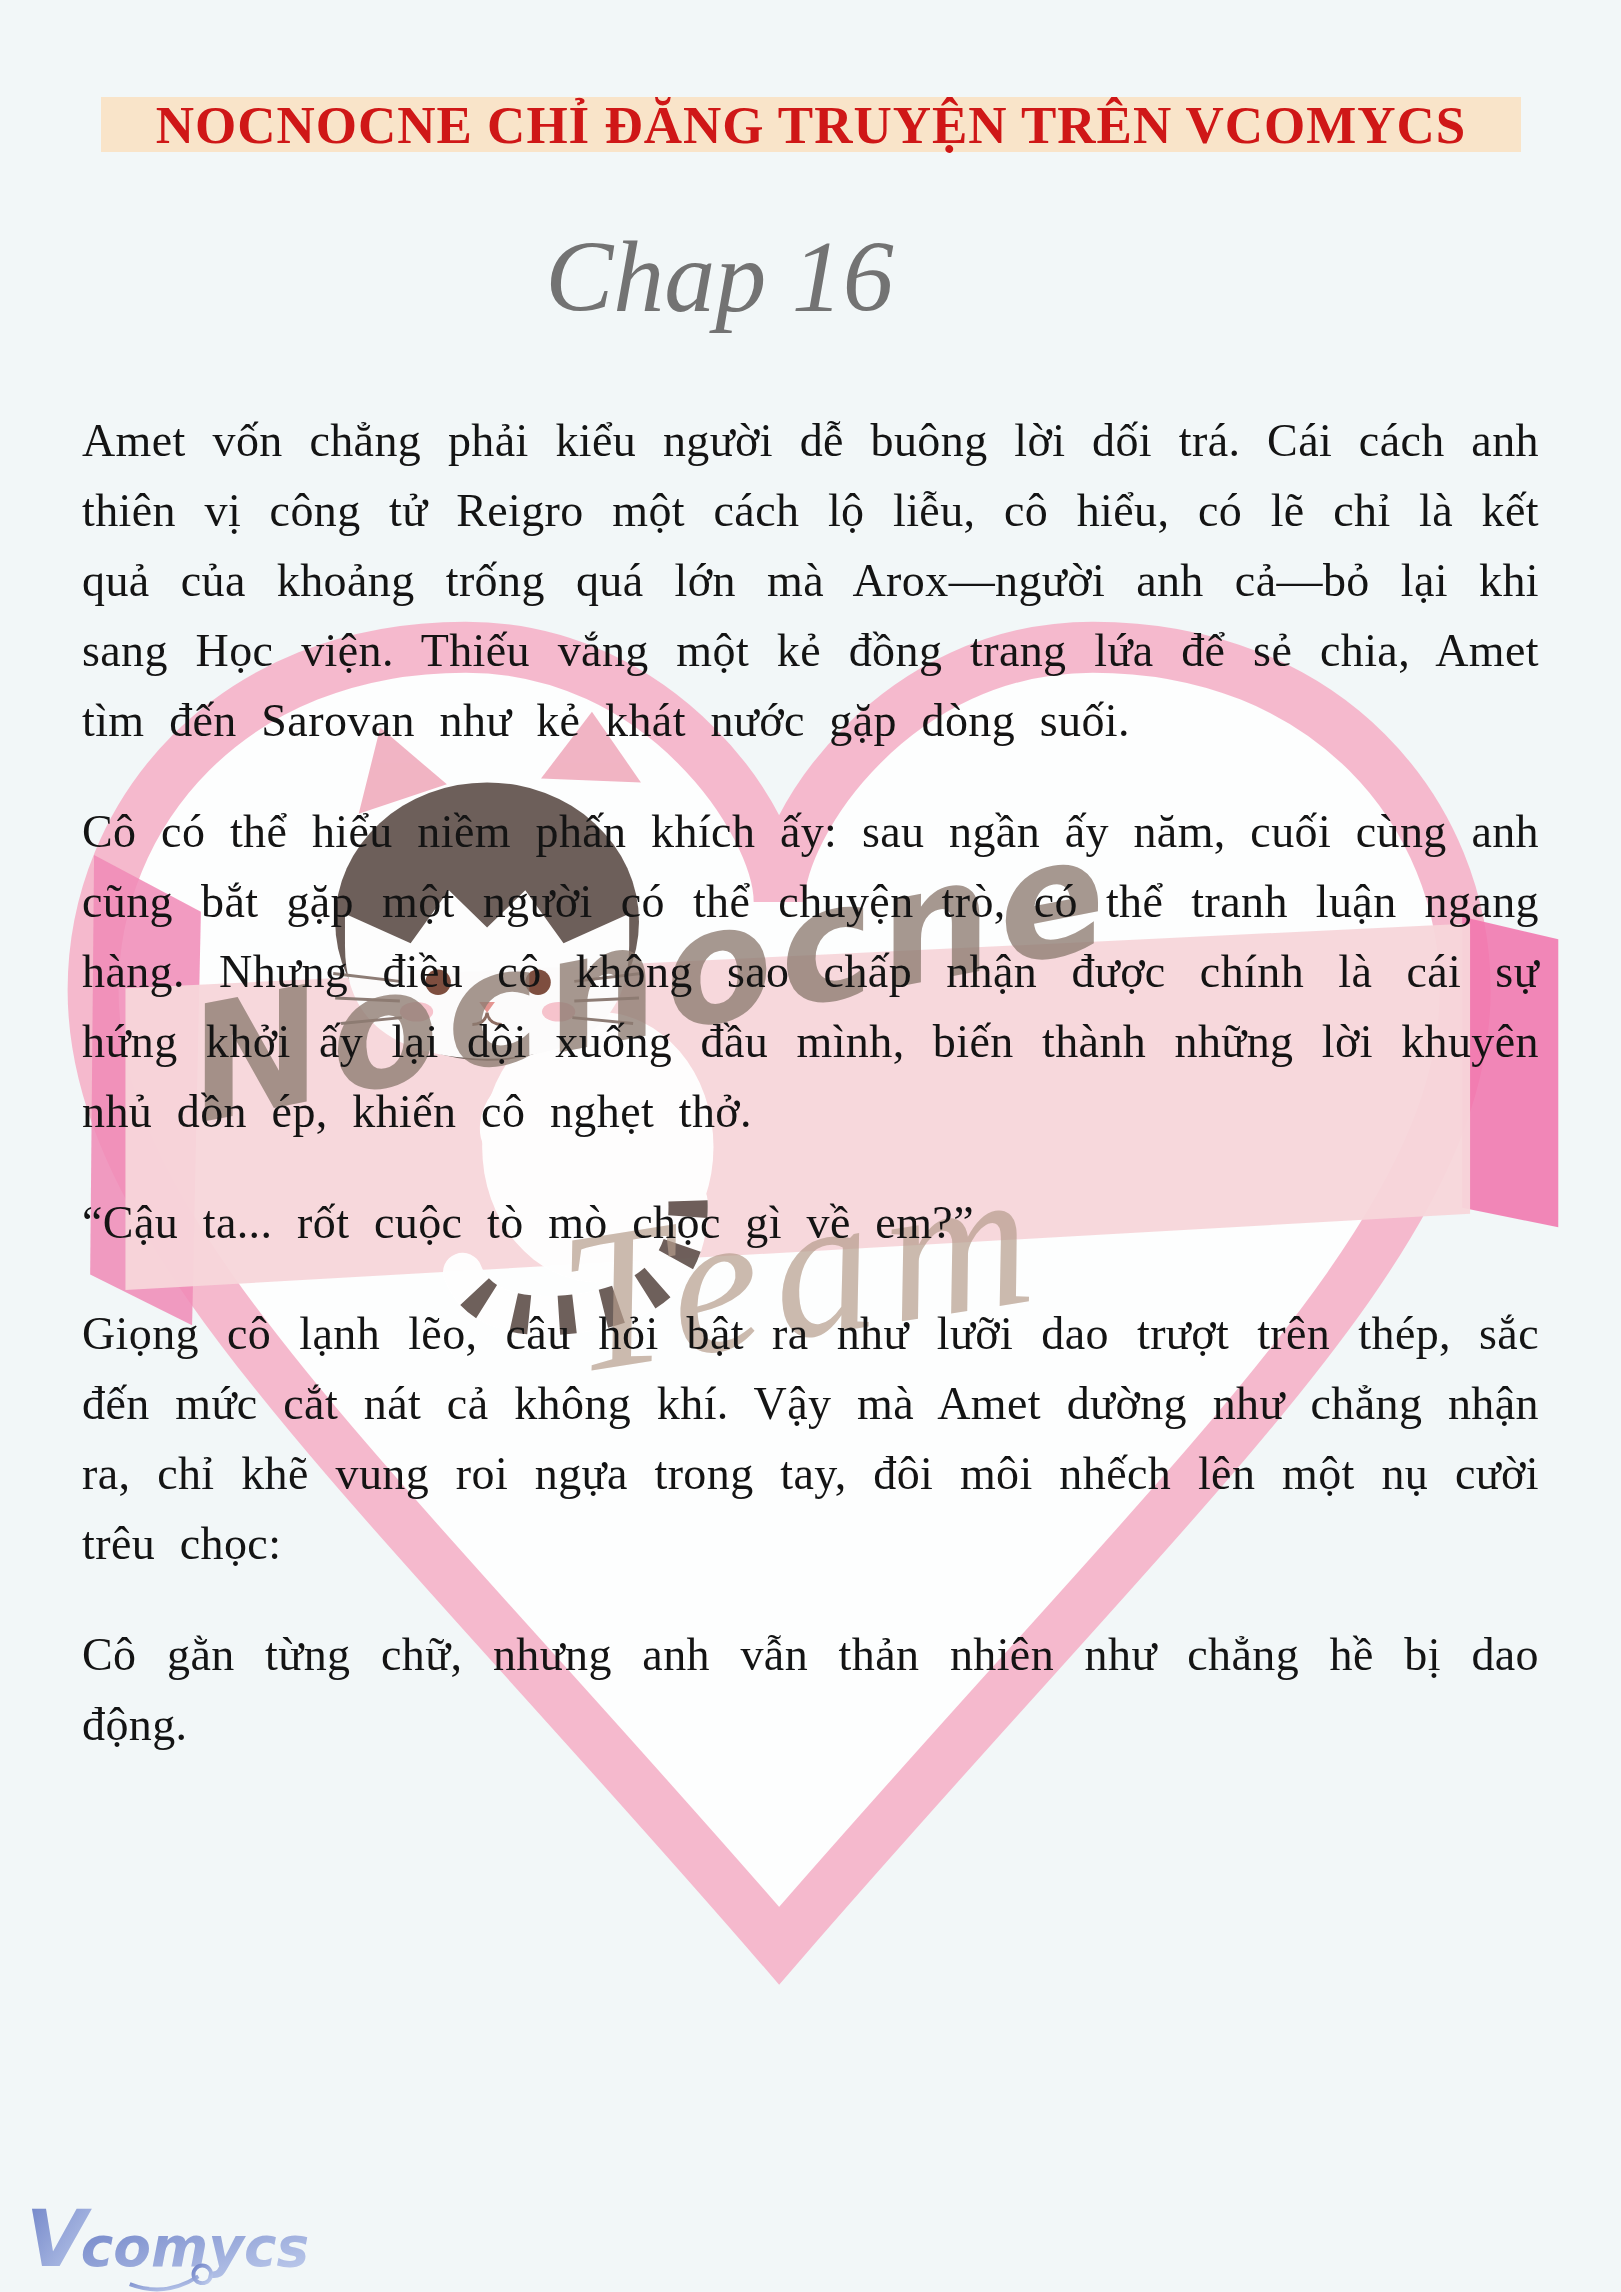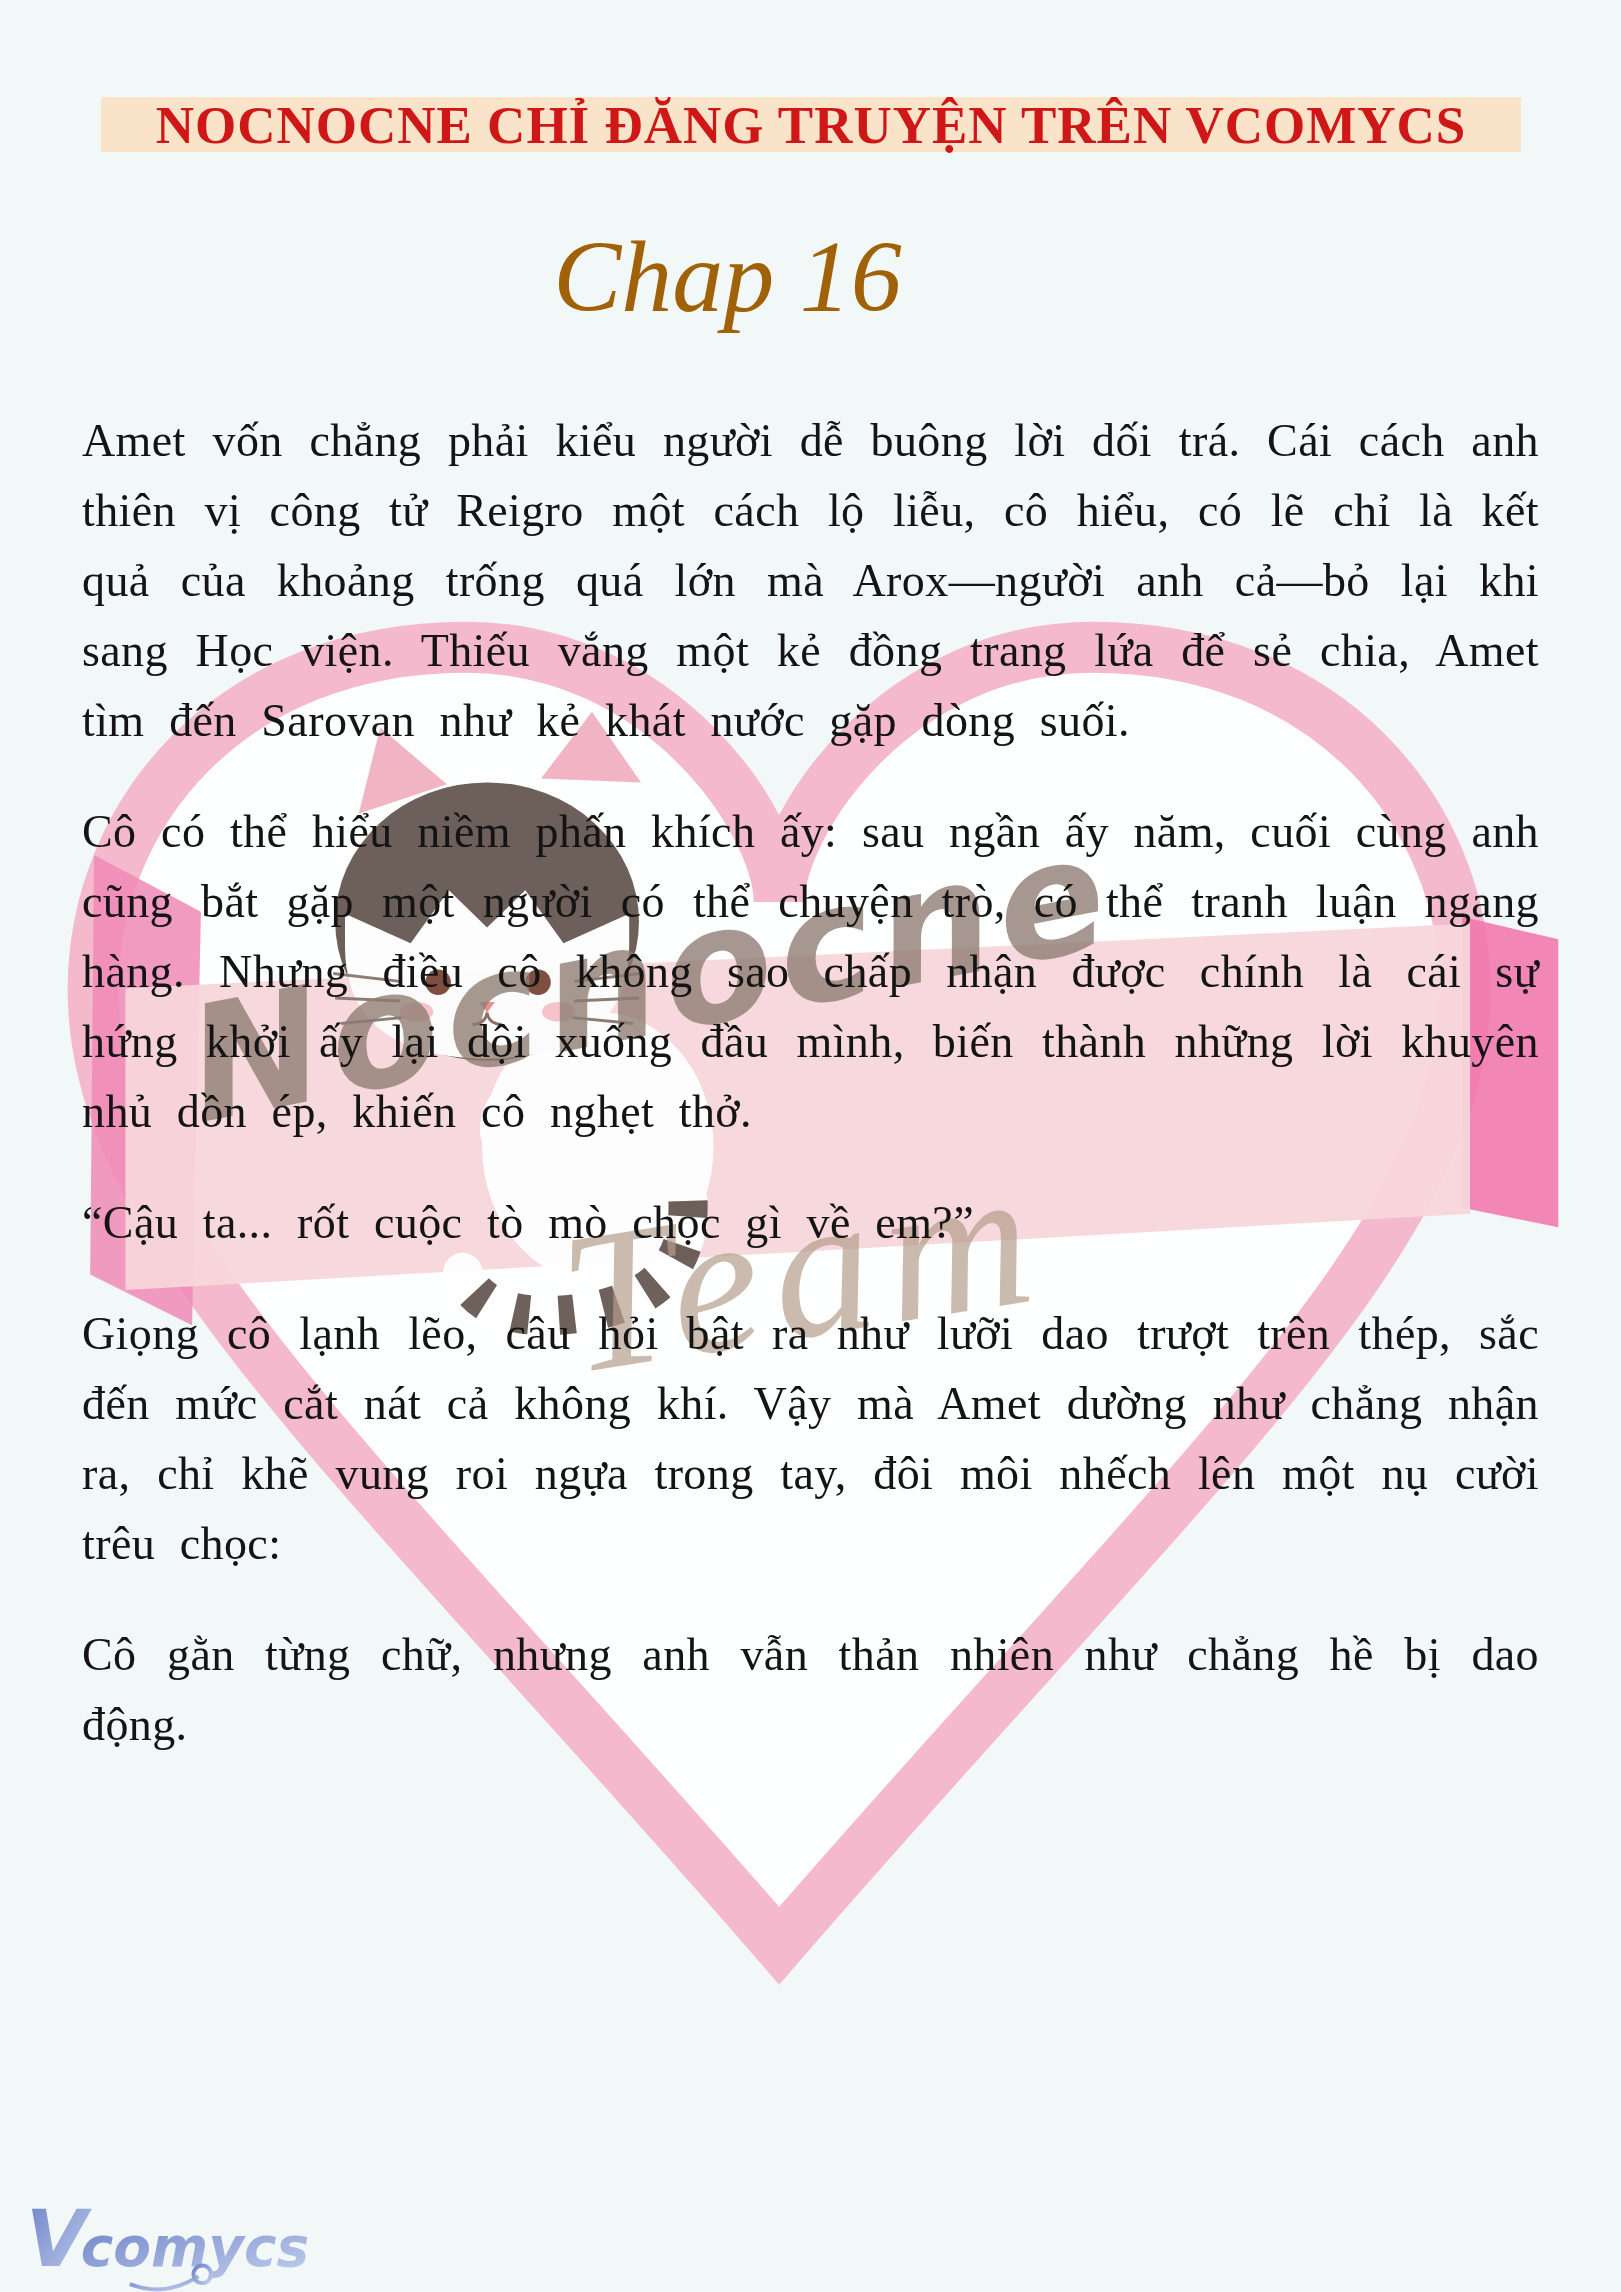--- a/index.html
+++ b/index.html
@@ -49,22 +49,21 @@
     letter-spacing:1px;
     color:#cf1717;
     white-space:nowrap;
   }
   .chapter-title{
     position:absolute;left:0;top:218px;width:1439px;
     text-align:center;
     font-family:"Liberation Serif", serif;
     font-style:italic;
     font-size:102px;
-    color:#a16207;
-    padding-left:8px;
+    color:#737373;
   }
   .body-text{
     position:absolute;left:82px;top:406px;width:1457px;
     font-size:46px;
     line-height:70px;
     color:#141414;
     text-align:justify;
     word-spacing:12.7px;
     letter-spacing:0.4px;
   }

